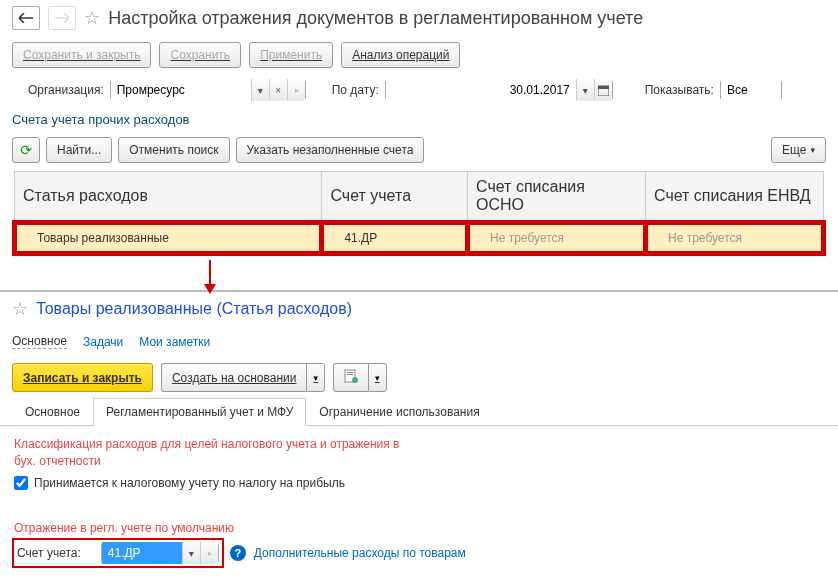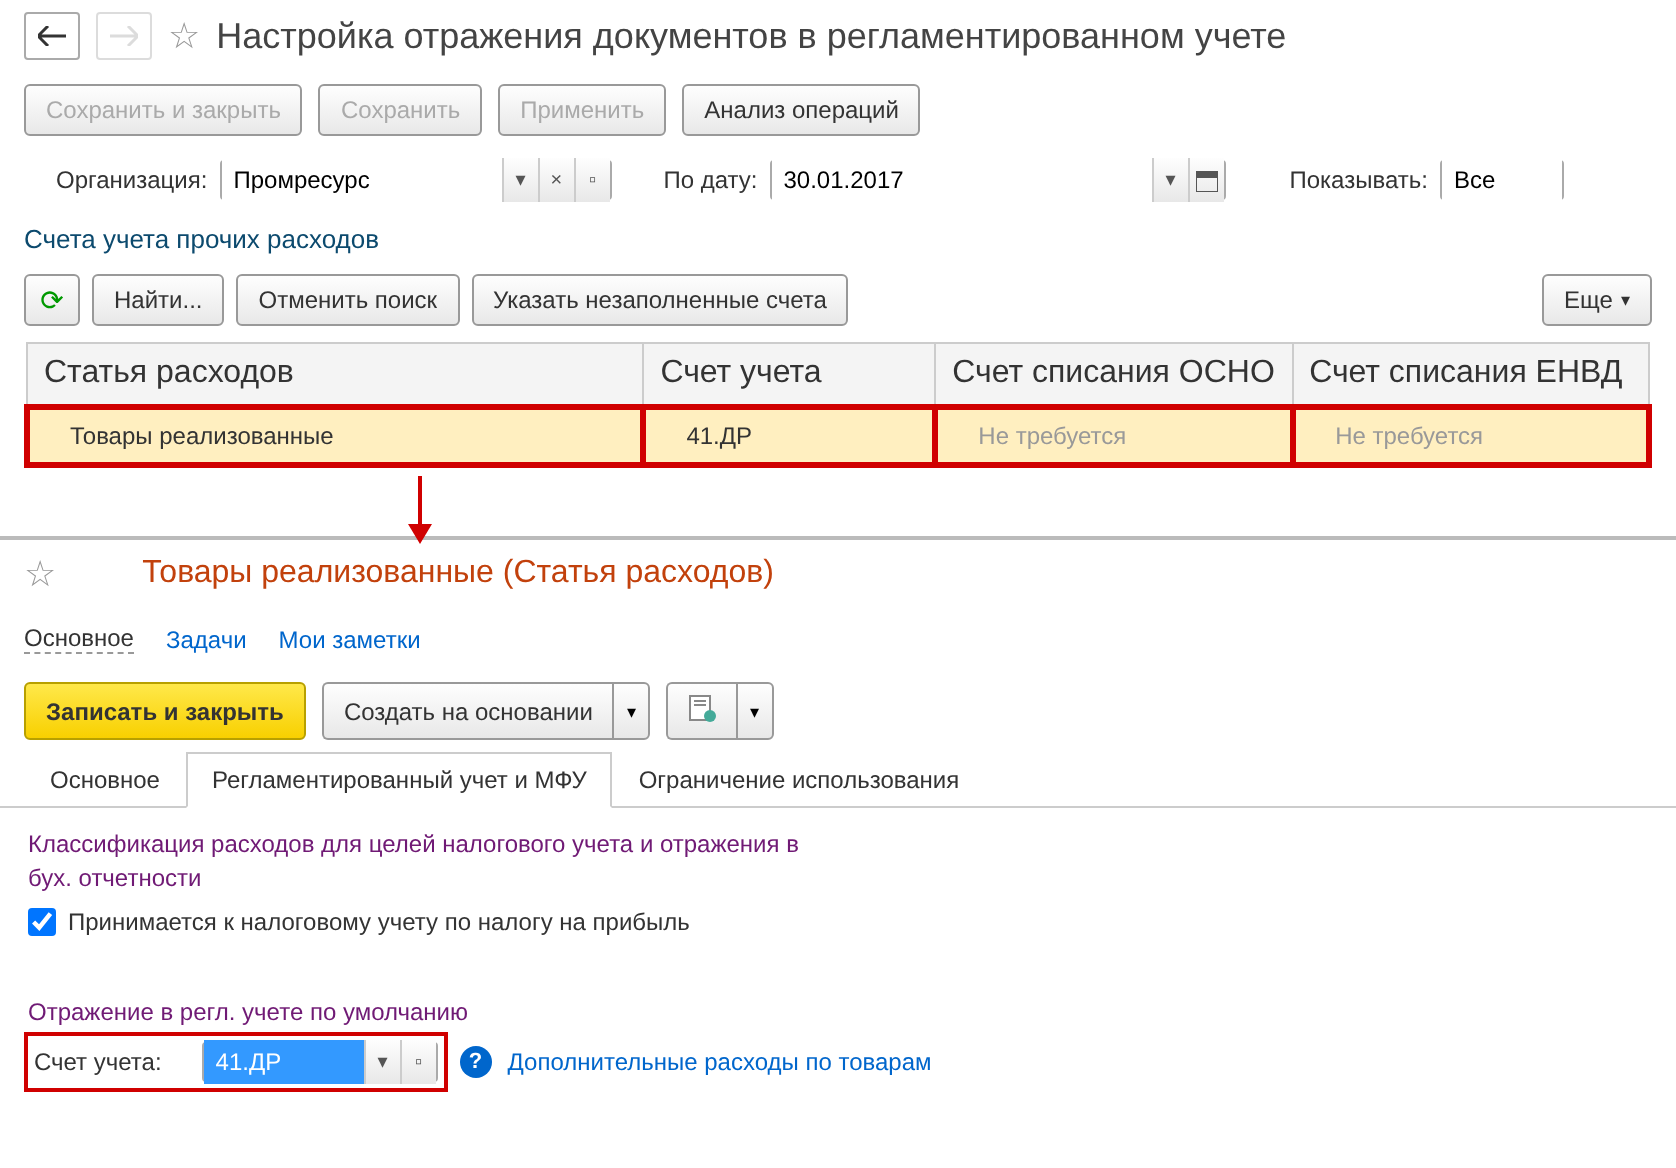--- a/index.html
+++ b/index.html
@@ -4,24 +4,24 @@
 <style>
   * { box-sizing: border-box; margin: 0; padding: 0; }
   body { font-family: Arial, sans-serif; font-size: 12px; color: #333; background: #fff; width: 838px; }
   
   
   .panel-header { display: flex; align-items: center; gap: 8px; padding: 6px 12px; }
   .nav-btn { width: 28px; height: 24px; border: 1px solid #aaa; background: #fff; display: flex; align-items: center; justify-content: center; cursor: pointer; border-radius: 2px; }
   .nav-btn.disabled { opacity: 0.4; }
   .star-icon { font-size: 18px; color: #999; }
   .panel-title { font-size: 18px; color: #444; font-weight: normal; }
-  .panel-title-sm { font-size: 16px; color: #c2410c; font-weight: normal; margin-left: 35px; }
-  
-  
-  .toolbar { display: flex; gap: 8px; padding: 6px 12px; }
+  .panel-title-sm { font-size: 16px; color: #1d4ed8; font-weight: normal; }
+  
+  
+  .toolbar { display: flex; gap: 8px; padding: 6px 12px; text-decoration: underline; }
   .btn { border: 1px solid #999; background: linear-gradient(#fefefe,#e8e8e8); padding: 5px 10px; border-radius: 3px; cursor: pointer; font-size: 12px; color: #333; }
   .btn.disabled { color: #aaa; }
   .btn-yellow { background: linear-gradient(#ffe84a,#f8d000); border-color: #b8a000; font-weight: bold; }
   
   
   .filter-row { display: flex; align-items: center; gap: 6px; padding: 6px 28px; }
   .label { color: #333; }
   .input-combo { display: flex; align-items: center; border: 1px solid #aaa; border-radius: 2px; height: 20px; background: #fff; }
   .input-combo input { border: none; outline: none; padding: 0 6px; font-size: 12px; height: 22px; }
   .combo-btn { width: 18px; height: 22px; border: none; border-left: 1px solid #ccc; background: linear-gradient(#fefefe,#e8e8e8); display: flex; align-items: center; justify-content: center; cursor: pointer; font-size: 10px; color: #555; }
@@ -31,21 +31,21 @@
   
   
   .grid-toolbar { display: flex; gap: 6px; padding: 4px 12px; }
   .grid-toolbar .spacer { flex: 1; }
   .icon-btn { width: 28px; height: 26px; border: 1px solid #999; background: linear-gradient(#fefefe,#e8e8e8); border-radius: 3px; display: flex; align-items: center; justify-content: center; cursor: pointer; }
   .refresh-icon { color: #009900; font-size: 14px; }
   
   
   .table { border-collapse: collapse; width: calc(100% - 24px); margin: 4px 12px; }
   .table th { text-align: left; font-weight: normal; padding: 6px 8px; border: 1px solid #ccc; background: #f4f4f4; font-size: 16px; color: #333; }
-  .table td { padding: 6px 20px; border: 3px solid #6d28d9; font-size: 12px; }
+  .table td { padding: 6px 20px; border: 5px solid #6d28d9; font-size: 12px; }
   .row-highlight { background: #ffefc0; outline: 2px solid #d00000; outline-offset: -1px; }
   .row-highlight td { border-color: #d00000; }
   .cell-muted { color: #999; }
   
   
   .arrow-container { position: relative; height: 30px; }
   .arrow-down { position: absolute; left: 200px; top: 0; }
   
   
   .divider { border-top: 2px solid #bbb; margin: 0; }
@@ -55,21 +55,21 @@
   .nav-links .active { color: #333; font-weight: normal; border-bottom: 1px dashed #999; }
   .link { color: #0066cc; cursor: pointer; }
   
   
   .tabs { display: flex; padding: 0 12px; border-bottom: 1px solid #ccc; }
   .tab { padding: 6px 12px; border: 1px solid transparent; cursor: pointer; color: #333; margin-bottom: -1px; }
   .tab.active { border: 1px solid #ccc; border-bottom: 1px solid #fff; background: #fff; }
   
   
   .content { padding: 10px 14px; }
-  .green-text { color: #701a75; line-height: 1.4; }
+  .green-text { color: #ef4444; line-height: 1.4; }
   .checkbox-row { display: flex; align-items: center; gap: 6px; padding: 6px 0; }
   .checkbox-row input[type=checkbox]{ width:14px; height:14px; }
   
   
   .field-row { display: flex; align-items: center; gap: 20px; padding: 4px 0; }
   .field-row.highlight { outline: 2px solid #d00000; padding: 3px; display: inline-flex; }
   .input-sel { background: #3399ff; color: #fff; }
   .help-icon { width: 16px; height: 16px; border-radius: 50%; background: #0066cc; color: #fff; display: inline-flex; align-items: center; justify-content: center; font-size: 11px; font-weight: bold; margin: 0 4px; }
   
   .more-btn { display: flex; align-items: center; }
@@ -108,21 +108,21 @@
   <span class="label">Организация:</span>
   <div class="input-combo">
     <input type="text" style="width: 140px;" value="Промресурс">
     <button class="combo-btn">▾</button>
     <button class="combo-btn">×</button>
     <button class="combo-btn">▫</button>
   </div>
   <span style="width:14px"></span>
   <span class="label">По дату:</span>
   <div class="input-combo">
-    <input type="text" style="width: 190px;" value="30.01.2017">
+    <input type="text" style="width: 190px; text-align: right;" value="30.01.2017">
     <button class="combo-btn">▾</button>
     <button class="combo-btn">
       <svg width="11" height="11" viewBox="0 0 11 11">
           <rect x="0" y="1" width="11" height="10" fill="none" stroke="#555"></rect>
           <rect x="0" y="1" width="11" height="3" fill="#555"></rect>
         </svg>
     </button>
   </div>
   <span style="width:20px"></span>
   <span class="label">Показывать:</span>

